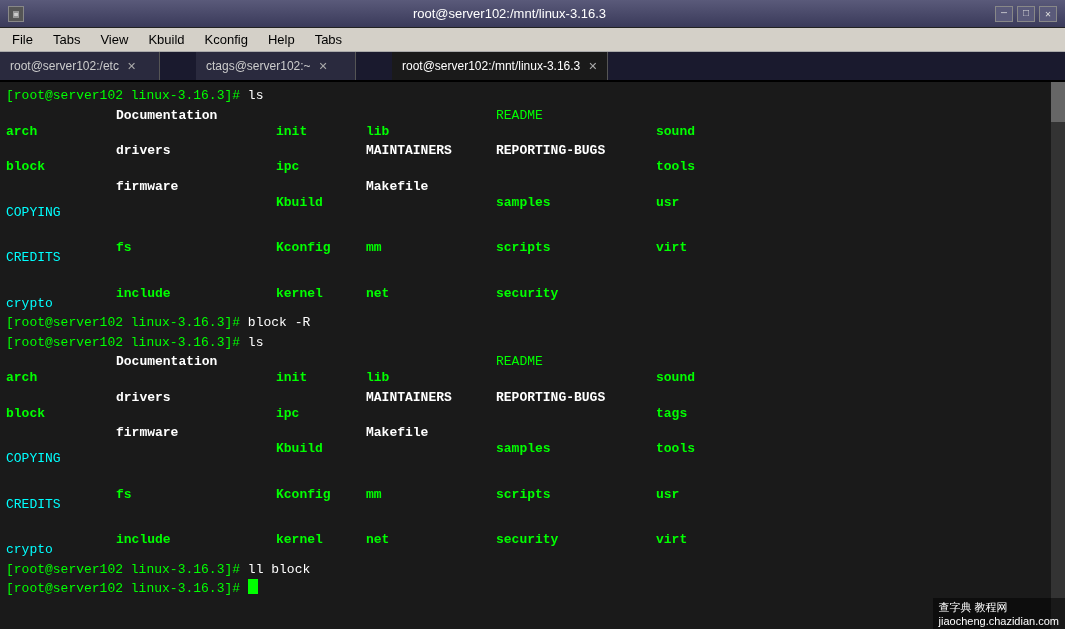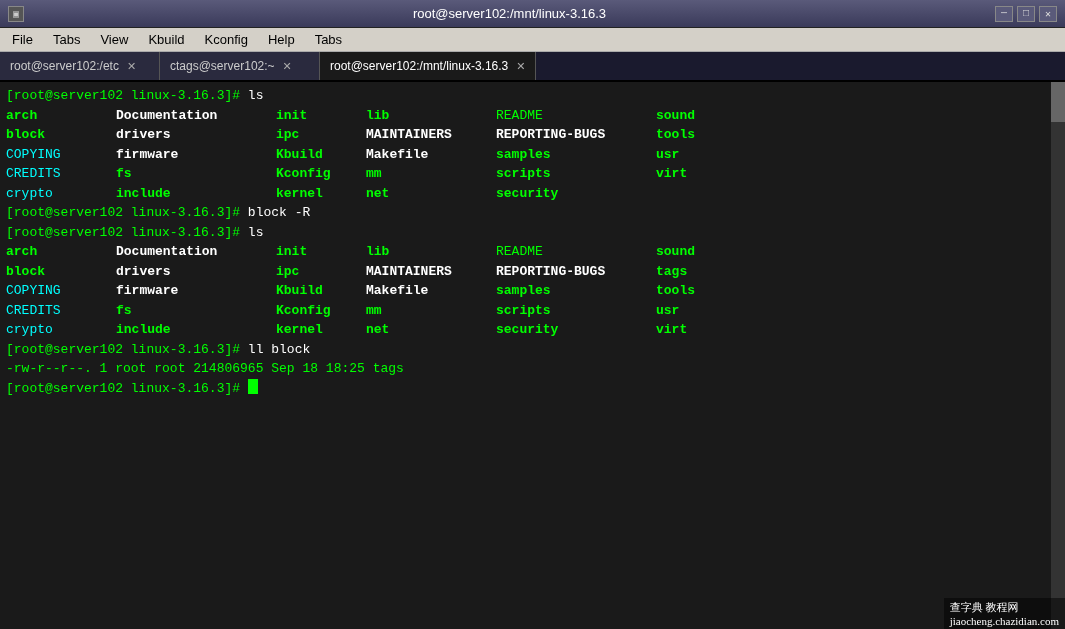--- a/index.html
+++ b/index.html
@@ -74,20 +74,21 @@
       cursor: pointer;
     }
 
     
     .tab-bar {
       background: #1a1a2e;
       height: 30px;
       display: flex;
       align-items: stretch;
       border-bottom: 2px solid #000;
+      gap: 36px;
     }
     .tab {
       display: flex;
       align-items: center;
       padding: 0 10px;
       font-family: sans-serif;
       font-size: 12px;
       color: #ccc;
       background: #2a2a3e;
       border-right: 1px solid #555;
@@ -123,22 +124,22 @@
     .line {
       display: flex;
       flex-wrap: nowrap;
       white-space: pre;
     }
 
     .prompt { color: #00ff00; }
     .cmd { color: #ffffff; }
     .green { color: #00ff00; }
     .bold-white { color: #ffffff; font-weight: bold; }
-    .bold-green { color: #00ff00; font-weight: bold; }
-    .cyan { color: #00ffff; }
+    .bold-green { color: #00ff00; font-weight: bold; margin-top: 16px; }
+    .cyan { color: #00ffff; margin-top: 26px; }
 
     .scrollbar {
       position: absolute;
       right: 0;
       top: 0;
       width: 14px;
       height: 100%;
       background: #333;
     }
     .scrollbar-thumb {
@@ -148,21 +149,21 @@
     }
 
     
     .watermark {
       position: fixed;
       bottom: 0;
       right: 0;
       background: rgba(0,0,0,0.5);
       color: #fff;
       font-size: 11px;
-      font-family: Liberation Serif, serif;
+      font-family: Liberation Sans, sans-serif;
       padding: 2px 6px;
     }
   </style>
 </head>
 <body>
 
 <div class="title-bar">
   <div class="title-bar-left">
     <div class="window-icon">
       <span>▣</span>
@@ -244,23 +245,20 @@
     <div class="line">
       <span class="cyan" style="display:inline-block;width:110px">CREDITS</span><span class="bold-green" style="display:inline-block;width:160px">fs</span><span class="bold-green" style="display:inline-block;width:90px">Kconfig</span><span class="bold-green" style="display:inline-block;width:130px">mm</span><span class="bold-green" style="display:inline-block;width:160px">scripts</span><span class="bold-green" style="display:inline-block;width:100px">usr</span>
     </div>
     <div class="line">
       <span class="cyan" style="display:inline-block;width:110px">crypto</span><span class="bold-green" style="display:inline-block;width:160px">include</span><span class="bold-green" style="display:inline-block;width:90px">kernel</span><span class="bold-green" style="display:inline-block;width:130px">net</span><span class="bold-green" style="display:inline-block;width:160px">security</span><span class="bold-green" style="display:inline-block;width:100px">virt</span>
     </div>
 
     <div class="line">
       <span class="prompt">[root@server102 linux-3.16.3]# </span><span class="cmd">ll block</span>
     </div>
-    <div class="line">
-      <span class="green">-rw-r--r--. 1 root root 214806965 Sep 18 18:25 tags</span>
-    </div>
 
     <div class="line">
       <span class="prompt">[root@server102 linux-3.16.3]# </span><span style="background:#00ff00;color:#1a1a1a;display:inline-block;width:10px;height:15px;">&nbsp;</span>
     </div>
 
   </div>
 
   <div class="scrollbar">
     <div class="scrollbar-thumb"></div>
   </div>

